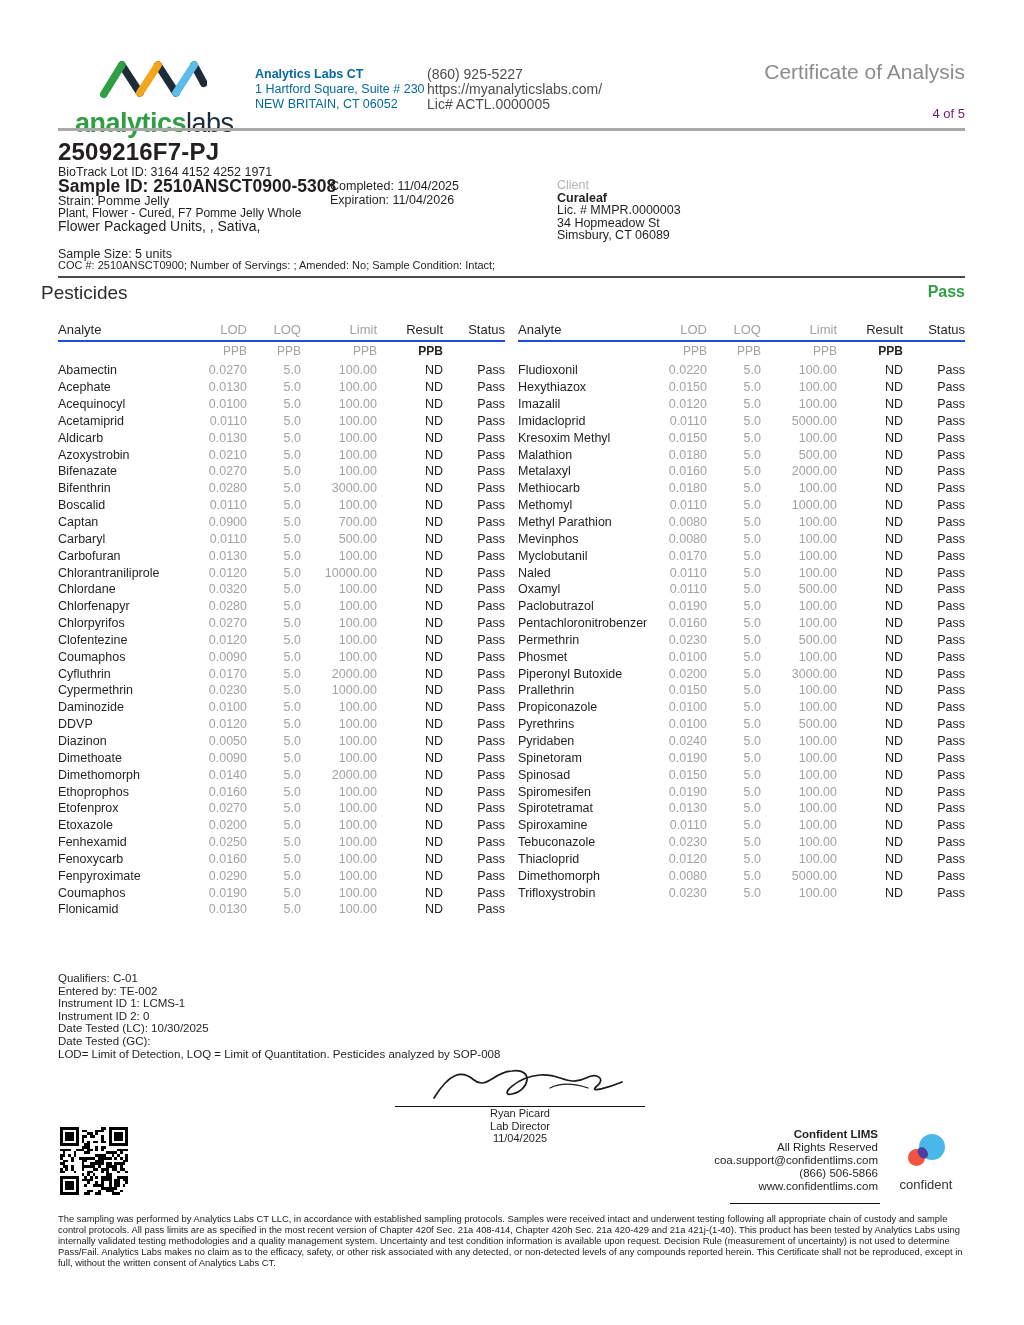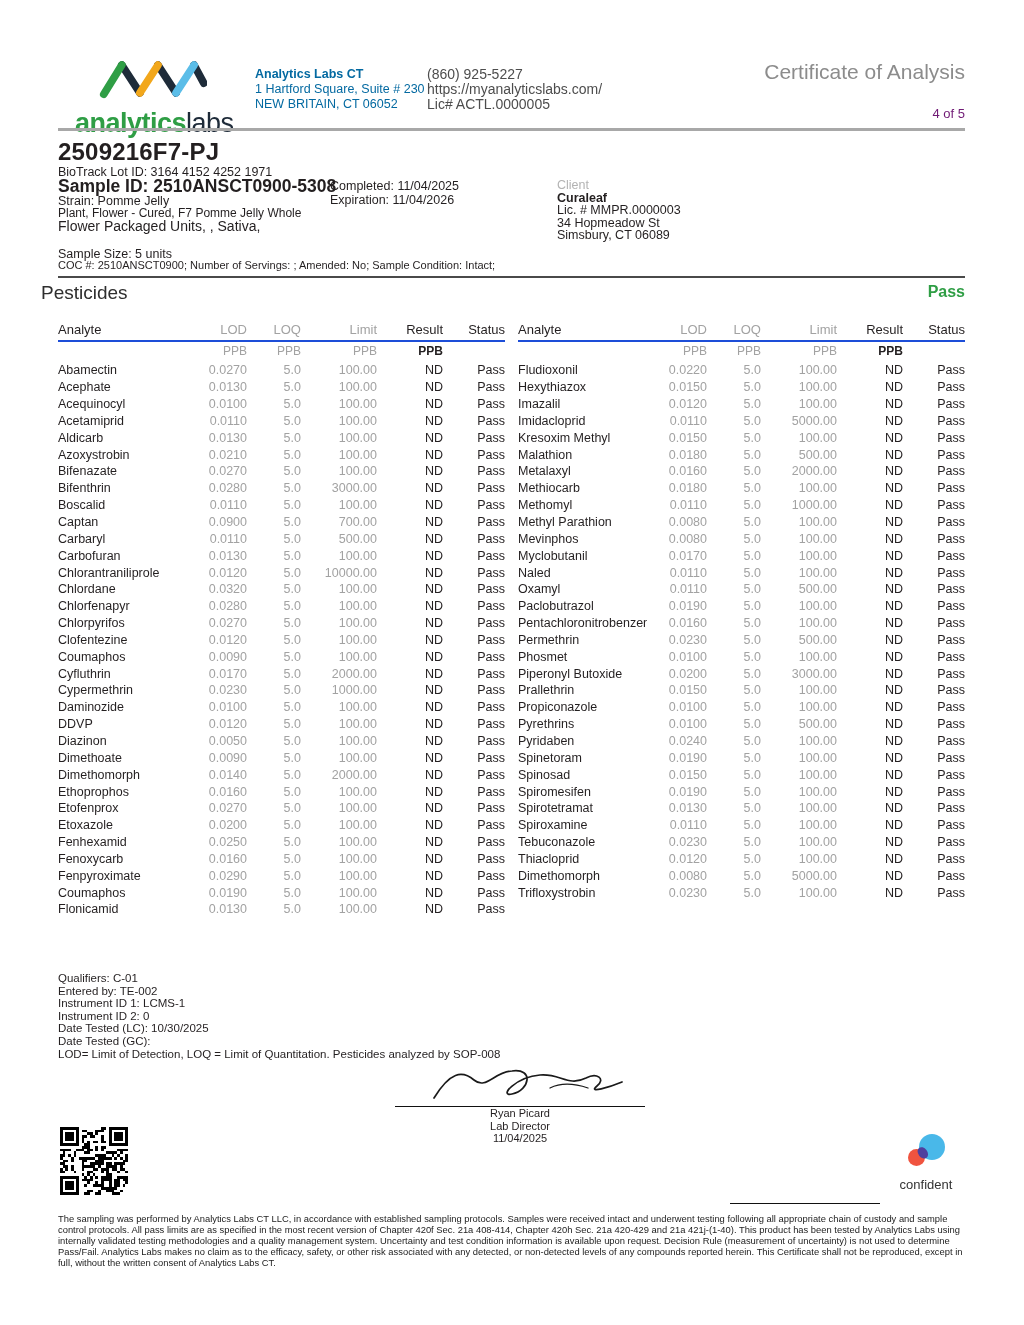--- a/index.html
+++ b/index.html
@@ -985,20 +985,27 @@
     <svg width="240" height="42" viewBox="0 0 240 42">
       <path d="M34 34 C50 8, 62 6, 74 16 C86 26, 94 8, 112 7 C134 4, 130 26, 112 30 C98 33, 116 13, 140 11 C160 9, 168 23, 186 14 C197 8, 206 15, 197 22 C187 30, 210 23, 222 18" stroke="#1a1a1a" fill="none" stroke-width="1.7" stroke-linecap="round"></path>
       <path d="M150 24 C162 18, 176 20, 188 24" stroke="#1a1a1a" fill="none" stroke-width="1.3" stroke-linecap="round"></path>
     </svg>
     <div class="sig-line"></div>
     <div class="sig-text">Ryan Picard</div>
     <div class="sig-text">Lab Director</div>
     <div class="sig-text">11/04/2025</div>
   </div>
 
+  <div class="abs lims">
+    <div class="l1">Confident LIMS</div>
+    <div>All Rights Reserved</div>
+    <div>coa.support@confidentlims.com</div>
+    <div>(866) 506-5866</div>
+    <div>www.confidentlims.com</div>
+  </div>
   <div class="abs lims-rule"></div>
 
   <div class="abs confident">
     <svg width="46" height="40" viewBox="0 0 46 40">
       <circle cx="29" cy="15" r="13" fill="#49b8e9"></circle>
       <circle cx="13.5" cy="25.5" r="8.5" fill="#f0533f"></circle>
       <ellipse cx="19.8" cy="20.8" rx="4.6" ry="6.2" transform="rotate(-38 19.8 20.8)" fill="#4f3f9e"></ellipse>
     </svg>
     <div class="brand">confident</div>
   </div>

